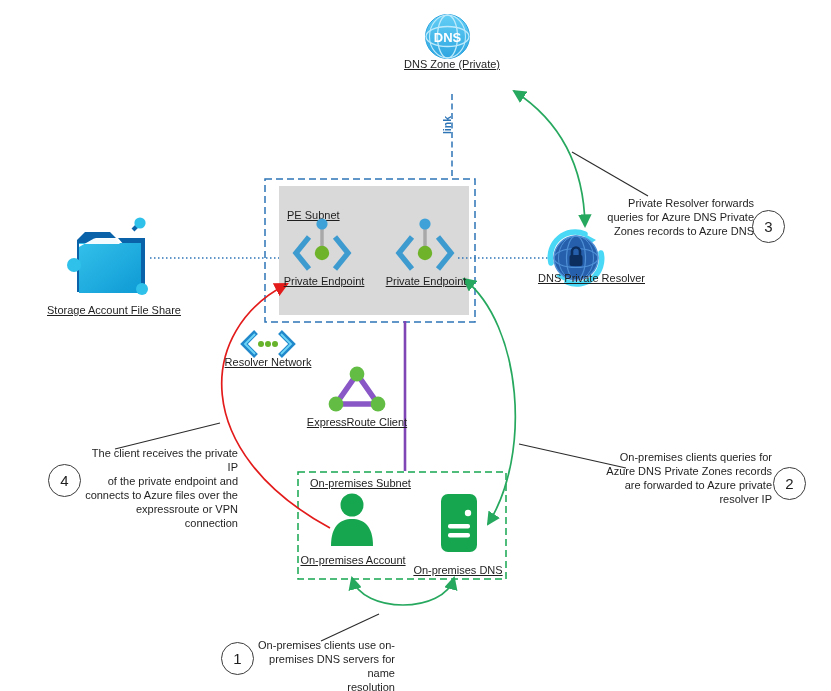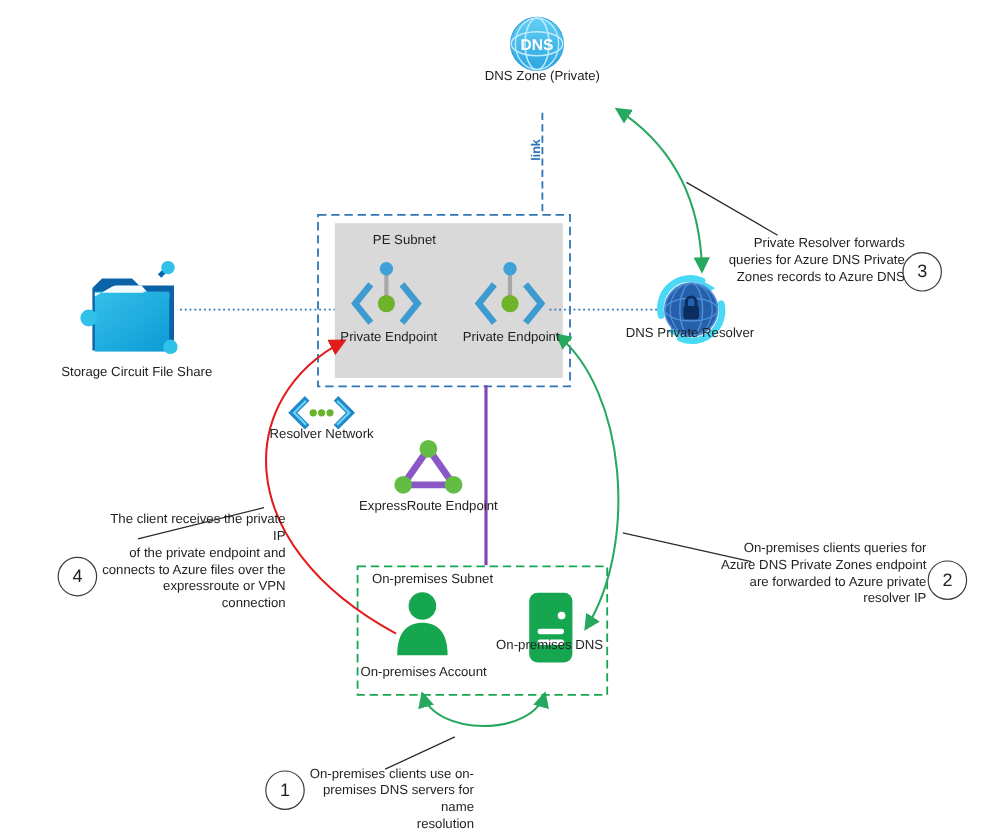--- a/index.html
+++ b/index.html
@@ -1,21 +1,21 @@
 <!DOCTYPE html>
 <html><head>
 <meta charset="utf-8">
 <style>
   html,body{margin:0;padding:0;background:#ffffff;}
   #canvas{position:relative;width:831px;height:691px;background:#ffffff;overflow:hidden;
           font-family:"Liberation Sans",sans-serif;border-radius:29px;}
   svg{display:block;}
   .layer{position:absolute;left:0;top:0;width:831px;height:691px;}
   .icon{position:absolute;}
-  .label{position:absolute;font-size:11px;color:#1f1f1f;text-align:center;line-height:13px;}
+  .label{position:absolute;font-size:11px;color:#1f1f1f;text-align:center;line-height:13px;text-decoration:underline;}
   .label.left{text-align:left;}
   .ann-text{position:absolute;font-size:11px;color:#1f1f1f;text-align:right;line-height:14px;
             white-space:pre-line;}
   .num-circle{position:absolute;width:31px;height:31px;border:1.4px solid #3c3c3c;border-radius:50%;
               background:#ffffff;display:flex;align-items:center;justify-content:center;
               font-size:15px;color:#1f1f1f;}
   .link-label{position:absolute;left:428px;top:119px;width:38px;font-size:10.5px;font-weight:bold;
               color:#2e75b6;text-align:center;transform:rotate(-90deg);}
 </style>
 </head>
@@ -72,21 +72,21 @@
   <svg class="icon" style="left:424px;top:13px;" width="47" height="47" viewBox="0 0 47 47">
     <circle cx="23.5" cy="23.5" r="22" fill="url(#g-globe)" stroke="#2da5e0" stroke-width="1"></circle>
     <ellipse cx="23.5" cy="23.5" rx="10" ry="21.5" fill="none" stroke="#bfeafb" stroke-width="1.3"></ellipse>
     <ellipse cx="23.5" cy="23.5" rx="18" ry="21.5" fill="none" stroke="#bfeafb" stroke-width="1.1"></ellipse>
     <ellipse cx="23.5" cy="23.5" rx="21.5" ry="10" fill="none" stroke="#bfeafb" stroke-width="1.3"></ellipse>
     <text x="23.5" y="28.5" font-size="13" font-weight="bold" fill="#ffffff" text-anchor="middle" font-family="Liberation Sans, sans-serif">DNS</text>
   </svg>
   <div class="label" style="left:342px;top:58px;width:220px;">DNS Zone (Private)</div>
   <div class="link-label">link</div>
 
-  <div class="label left" style="left:287px;top:194px;width:100px;text-align:center;">PE Subnet</div>
+  <div class="label left" style="left:287px;top:209px;width:100px;">PE Subnet</div>
 
   <svg class="icon" style="left:292px;top:216px;" width="60" height="62" viewBox="0 0 60 62">
     <line x1="30" y1="8" x2="30" y2="37" stroke="#a8a8a8" stroke-width="3.5"></line>
     <path d="M17 21 L4 37 L17 53" fill="none" stroke="#3e9bd0" stroke-width="5.4"></path>
     <path d="M43 21 L56 37 L43 53" fill="none" stroke="#3e9bd0" stroke-width="5.4"></path>
     <circle cx="30" cy="8" r="5.6" fill="#3ea2d8"></circle>
     <circle cx="30" cy="37" r="7.2" fill="#6fb32b"></circle>
   </svg>
   <div class="label" style="left:264px;top:275px;width:120px;">Private Endpoint</div>
 
@@ -104,94 +104,94 @@
     <line x1="25" y1="49" x2="16" y2="49" stroke="#0a63a9" stroke-width="4"></line>
     <line x1="76" y1="68" x2="84" y2="73" stroke="#0a63a9" stroke-width="4"></line>
     <path d="M19 24 L27 16 L52 16 L58 22 L87 22 L87 76 L19 76 Z" fill="#0a63a9"></path>
     <path d="M21 32 L38 22 L60 22 L66 29 L83 29 L83 32 Z" fill="#ffffff"></path>
     <rect x="21" y="27" width="62" height="50" fill="url(#g-folder)"></rect>
     <path d="M21 31 L36 22.5 L57 22.5 L62 28 L21 28 Z" fill="#f2fbff"></path>
     <circle cx="82" cy="7" r="5.6" fill="#2fc1ea"></circle>
     <circle cx="16" cy="49" r="7" fill="#2fc1ea"></circle>
     <circle cx="84" cy="73" r="6" fill="#2fc1ea"></circle>
   </svg>
-  <div class="label" style="left:34px;top:304px;width:160px;">Storage Circuit File Share</div>
+  <div class="label" style="left:34px;top:304px;width:160px;">Storage Account File Share</div>
 
   <svg class="icon" style="left:545px;top:227px;" width="62" height="62" viewBox="0 0 62 62">
     <path d="M6 36 A 25 25 0 0 1 40 7" fill="none" stroke="#49d8f5" stroke-width="5.5" stroke-linecap="round"></path>
     <path d="M40 7 L51 13 L40 20 Z" fill="#49d8f5"></path>
     <path d="M56 26 A 25 25 0 0 1 22 55" fill="none" stroke="#49d8f5" stroke-width="5.5" stroke-linecap="round"></path>
     <path d="M22 55 L11 49 L22 42 Z" fill="#49d8f5"></path>
     <circle cx="31" cy="31" r="22" fill="#2660ac" stroke="#4e8fd6" stroke-width="1.4"></circle>
     <ellipse cx="31" cy="31" rx="9.5" ry="22" fill="none" stroke="#4e8fd6" stroke-width="1.2"></ellipse>
     <ellipse cx="31" cy="31" rx="17.5" ry="22" fill="none" stroke="#4e8fd6" stroke-width="1"></ellipse>
     <ellipse cx="31" cy="31" rx="22" ry="9.5" fill="none" stroke="#4e8fd6" stroke-width="1.2"></ellipse>
     <path d="M27 29 v-4.5 a4 4 0 0 1 8 0 V29" fill="none" stroke="#0b2e5f" stroke-width="2.6"></path>
     <rect x="24.5" y="28" width="13" height="11" rx="2" fill="#0b2e5f"></rect>
   </svg>
-  <div class="label" style="left:505px;top:272px;width:140px;">DNS Private Resolver</div>
+  <div class="label" style="left:505px;top:272px;width:140px;text-align:right;">DNS Private Resolver</div>
 
   <svg class="icon" style="left:240px;top:328px;" width="56" height="32" viewBox="0 0 56 32">
     <path d="M16 4 L4 16 L16 28" fill="none" stroke="#2189cb" stroke-width="5.4"></path>
     <path d="M40 4 L52 16 L40 28" fill="none" stroke="#2189cb" stroke-width="5.4"></path>
     <path d="M15 6 L5 16 L15 26" fill="none" stroke="#6fd5f7" stroke-width="1.8"></path>
     <path d="M41 6 L51 16 L41 26" fill="none" stroke="#6fd5f7" stroke-width="1.8"></path>
     <circle cx="21" cy="16" r="3" fill="#67b32b"></circle>
     <circle cx="28" cy="16" r="3" fill="#67b32b"></circle>
     <circle cx="35" cy="16" r="3" fill="#67b32b"></circle>
   </svg>
   <div class="label" style="left:208px;top:356px;width:120px;">Resolver Network</div>
 
   <svg class="icon" style="left:328px;top:366px;" width="58" height="48" viewBox="0 0 58 48">
     <path d="M29 8 L8 38 L50 38 Z" fill="none" stroke="#8a57c6" stroke-width="5.6" stroke-linejoin="round"></path>
     <circle cx="29" cy="8" r="7.4" fill="#63bd45"></circle>
     <circle cx="8" cy="38" r="7.4" fill="#63bd45"></circle>
     <circle cx="50" cy="38" r="7.4" fill="#63bd45"></circle>
   </svg>
-  <div class="label" style="left:297px;top:416px;width:120px;">ExpressRoute Endpoint</div>
+  <div class="label" style="left:297px;top:416px;width:120px;">ExpressRoute Client</div>
 
   <div class="label left" style="left:310px;top:477px;width:140px;">On-premises Subnet</div>
 
   <svg class="icon" style="left:326px;top:492px;" width="52" height="56" viewBox="0 0 52 56">
     <circle cx="26" cy="13" r="11.5" fill="#17a650"></circle>
     <path d="M5 54 C5 34 14 27 26 27 C38 27 47 34 47 54 Z" fill="#17a650"></path>
   </svg>
   <div class="label" style="left:293px;top:554px;width:120px;">On-premises Account</div>
 
   <svg class="icon" style="left:439px;top:492px;" width="40" height="62" viewBox="0 0 40 62">
     <rect x="2" y="2" width="36" height="58" rx="7" fill="#17a650"></rect>
     <circle cx="29" cy="21" r="3.2" fill="#ffffff"></circle>
     <rect x="9" y="32" width="22" height="4.5" rx="2" fill="#ffffff"></rect>
     <rect x="9" y="41" width="22" height="4.5" rx="2" fill="#ffffff"></rect>
   </svg>
-  <div class="label" style="left:398px;top:532px;width:120px;">On-premises DNS</div>
+  <div class="label" style="left:398px;top:564px;width:120px;">On-premises DNS</div>
 
   <div class="ann-text" style="left:250px;top:638px;width:145px;">On-premises clients use on-
 premises DNS servers for name
 resolution</div>
   <div class="num-circle" style="left:221px;top:642px;">
       <span>1</span>
     </div>
 
   <div class="ann-text" style="left:600px;top:450px;width:172px;">On-premises clients queries for
-Azure DNS Private Zones endpoint
+Azure DNS Private Zones records
 are forwarded to Azure private
 resolver IP</div>
   <div class="num-circle" style="left:773px;top:467px;">
       <span>2</span>
     </div>
 
   <div class="ann-text" style="left:602px;top:196px;width:152px;">Private Resolver forwards
 queries for Azure DNS Private
 Zones records to Azure DNS</div>
   <div class="num-circle" style="left:752px;top:210px;">
       <span>3</span>
     </div>
 
-  <div class="ann-text" style="left:80px;top:426px;width:158px;">The client receives the private IP
+  <div class="ann-text" style="left:80px;top:446px;width:158px;">The client receives the private IP
 of the private endpoint and
 connects to Azure files over the
 expressroute or VPN connection</div>
   <div class="num-circle" style="left:48px;top:464px;">
       <span>4</span>
     </div>
 
 </div>
 
 </body></html>

